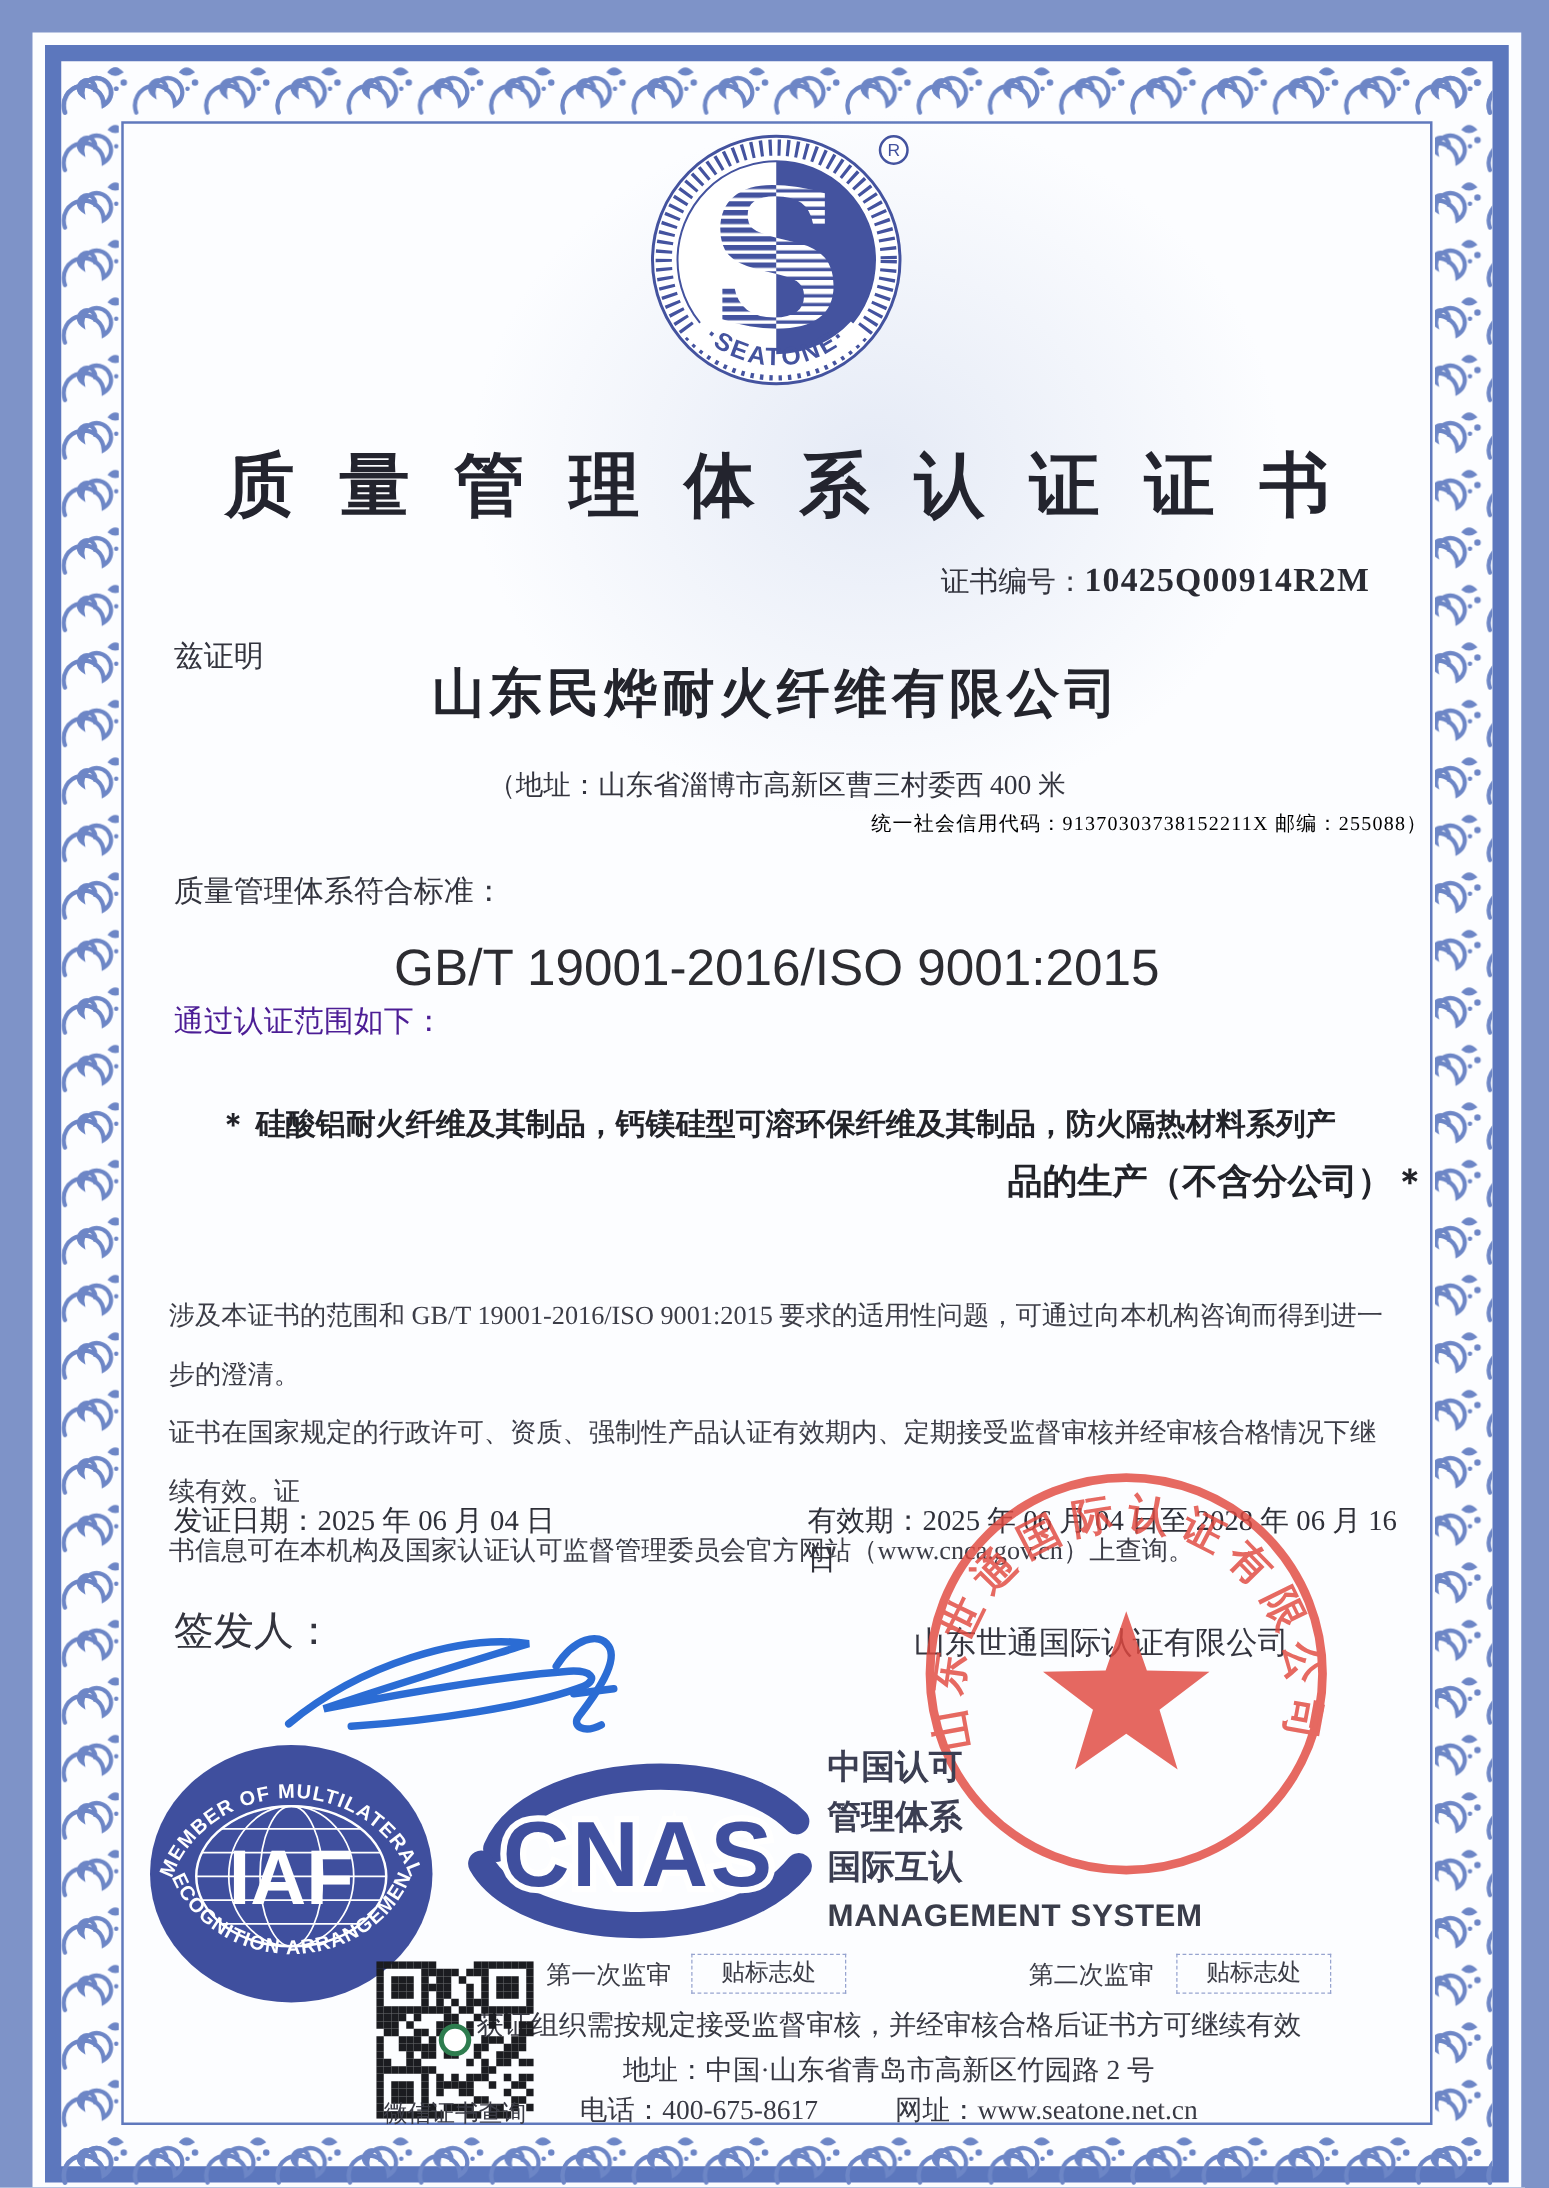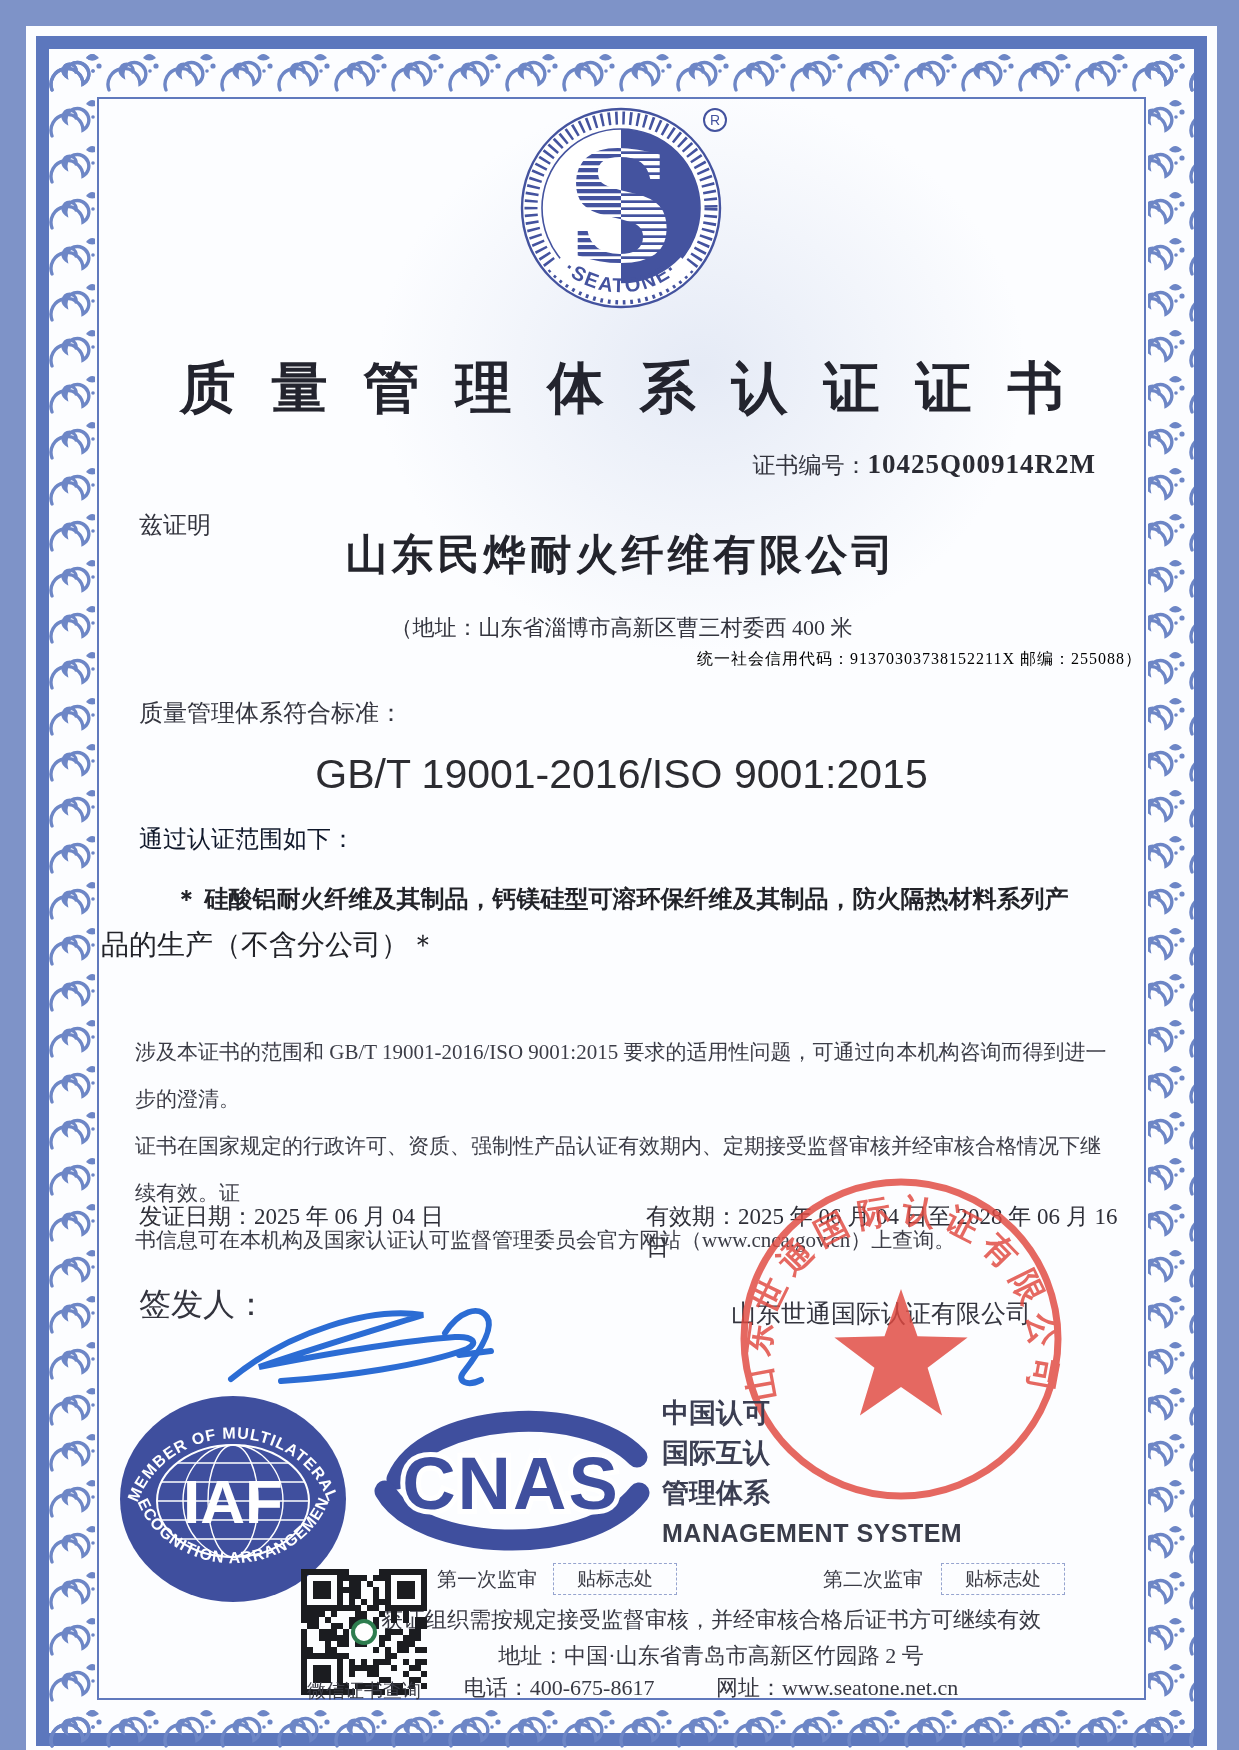--- a/index.html
+++ b/index.html
@@ -21,23 +21,23 @@
   .certno b{font-size:27px;letter-spacing:1px;}
   .lbl{color:#33343e;}
   .certify{position:absolute;left:38px;top:408px;font-size:24px;color:#33343e;}
   .company{position:absolute;left:0;top:426px;width:100%;text-align:center;
     font-size:42px;font-weight:bold;color:#23242c;letter-spacing:4px;}
   .addr1{position:absolute;left:0;top:512px;width:100%;text-align:center;font-size:22px;color:#33343e;}
   .addr2{position:absolute;left:0;top:548px;width:100%;text-align:right;font-size:16px;color:#000000;letter-spacing:1px;}
   .stdlbl{position:absolute;left:38px;top:596px;font-size:24px;color:#33343e;}
   .standard{position:absolute;left:0;top:650px;width:100%;text-align:center;
     font-family:"Liberation Sans",sans-serif;font-size:41px;color:#2c2c31;}
-  .scopelbl{position:absolute;left:38px;top:722px;font-size:24px;color:#0f172a;}
+  .scopelbl{position:absolute;left:38px;top:700px;font-size:24px;color:#4c1d95;}
   .scope1{position:absolute;left:0;top:782px;width:100%;text-align:center;font-size:24px;font-weight:bold;color:#222329;}
-  .scope2{position:absolute;left:0;top:825px;width:100%;text-align:left;font-size:28px;font-weight:normal;color:#222329;}
+  .scope2{position:absolute;left:0;top:825px;width:100%;text-align:right;font-size:28px;font-weight:bold;color:#222329;}
   .notes{position:absolute;left:34px;top:928px;width:975px;font-size:21px;color:#3c3d47;line-height:47px;}
   .dateline{position:absolute;top:1100px;font-size:23px;color:#2e2f38;}
   .signer{position:absolute;left:38px;top:1182px;font-size:32px;color:#33343e;}
   .issuer{position:absolute;left:545px;top:1196px;width:470px;text-align:center;font-size:25px;color:#34353f;}
   .cnas-lines{position:absolute;left:561px;top:1292px;font-size:27px;color:#3b3e52;line-height:40px;font-family:"Liberation Sans",sans-serif;font-weight:bold;}
   .cnas-en{font-size:25px;color:#3a3d4a;letter-spacing:0.5px;}
   .sup-row{position:absolute;top:1462px;left:0;width:100%;font-size:20px;color:#3a3b45;}
   .sup-lab{position:absolute;top:3px;text-align:center;}
   .sup-box{position:absolute;width:122px;height:30px;border:1px dashed #96a4cf;text-align:center;line-height:30px;font-size:19px;color:#3a3b45;}
   .foot-note{position:absolute;left:180px;top:1504px;width:860px;text-align:center;font-size:22px;color:#383943;}
@@ -195,22 +195,22 @@
     <svg class="abs" style="left:270px;top:1296px;" width="280" height="168" viewBox="0 0 280 168">
       <g fill="none" stroke="#3f4f9e" stroke-width="21" stroke-linecap="round">
         <path d="M26 82 C 54 16 212 4 266 60"></path>
         <path d="M14 94 C 48 154 214 164 268 96"></path>
       </g>
       <text x="140" y="112" text-anchor="middle" font-family="Liberation Sans, sans-serif" font-weight="bold" font-size="74" letter-spacing="2" fill="#3f4f9e" stroke="#ffffff" stroke-width="10" paint-order="stroke">CNAS</text>
     </svg>
 
     <div class="cnas-lines">
       <div>中国认可</div>
+      <div>管理体系</div>
       <div>国际互认</div>
-      <div>管理体系</div>
       <div class="cnas-en">MANAGEMENT SYSTEM</div>
     </div>
 
     <div class="sup-row">
       <span class="sup-lab" style="left:336px;">第一次监审</span>
       <span class="sup-box" style="left:452px;">贴标志处</span>
       <span class="sup-lab" style="left:722px;">第二次监审</span>
       <span class="sup-box" style="left:840px;">贴标志处</span>
     </div>
 

